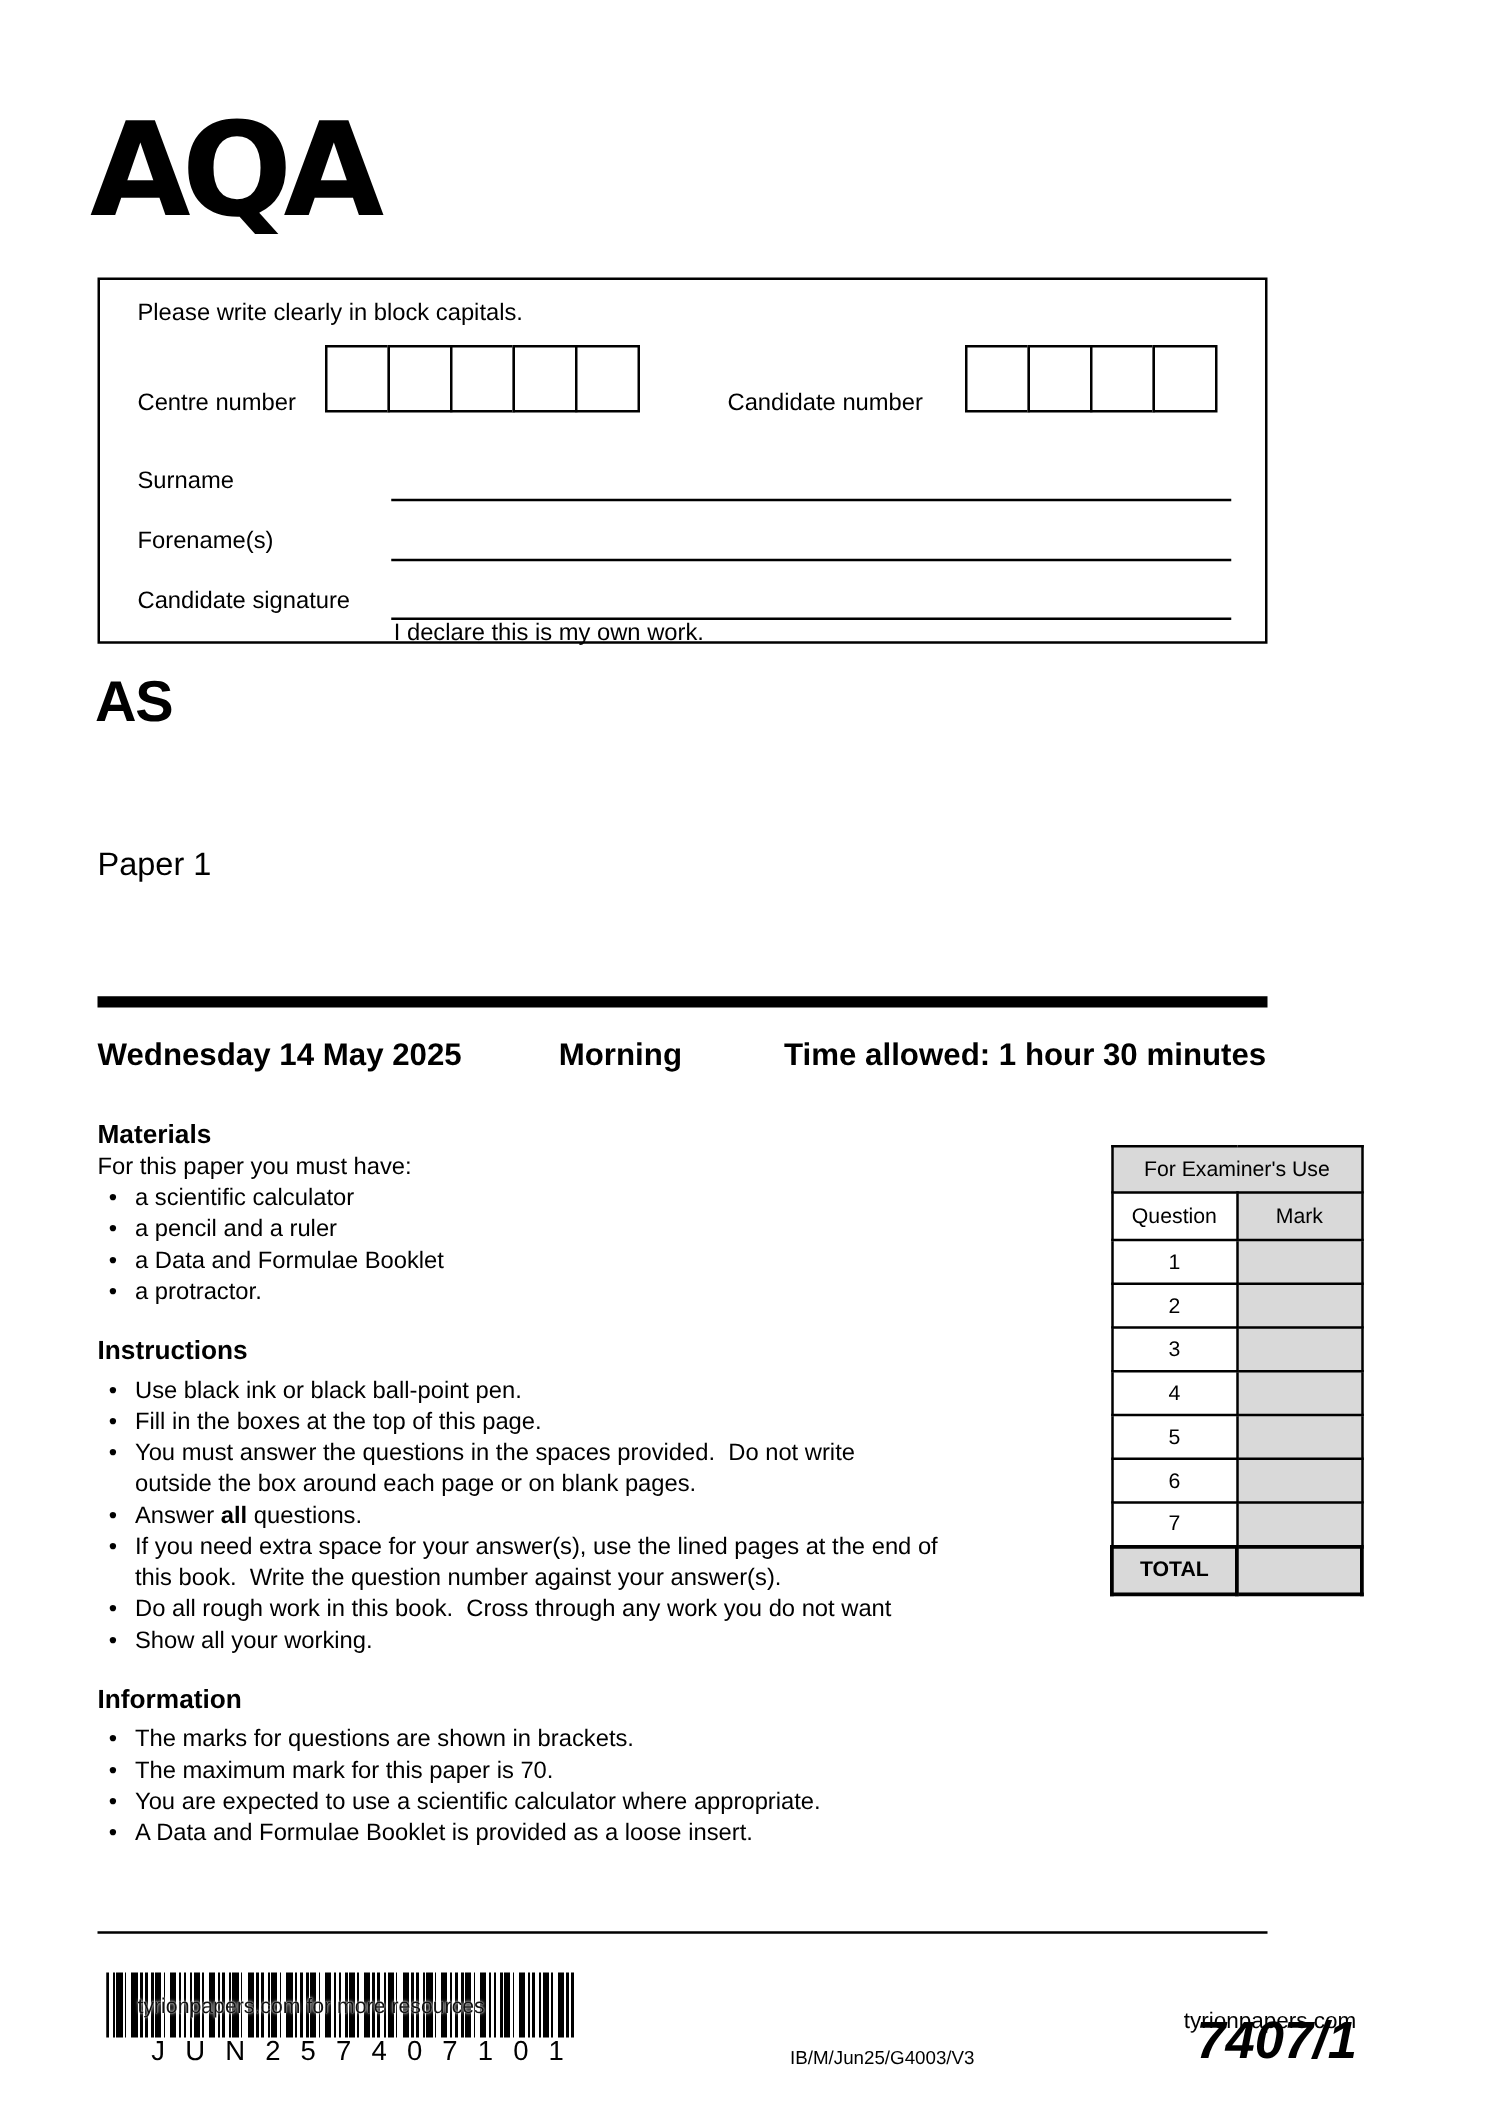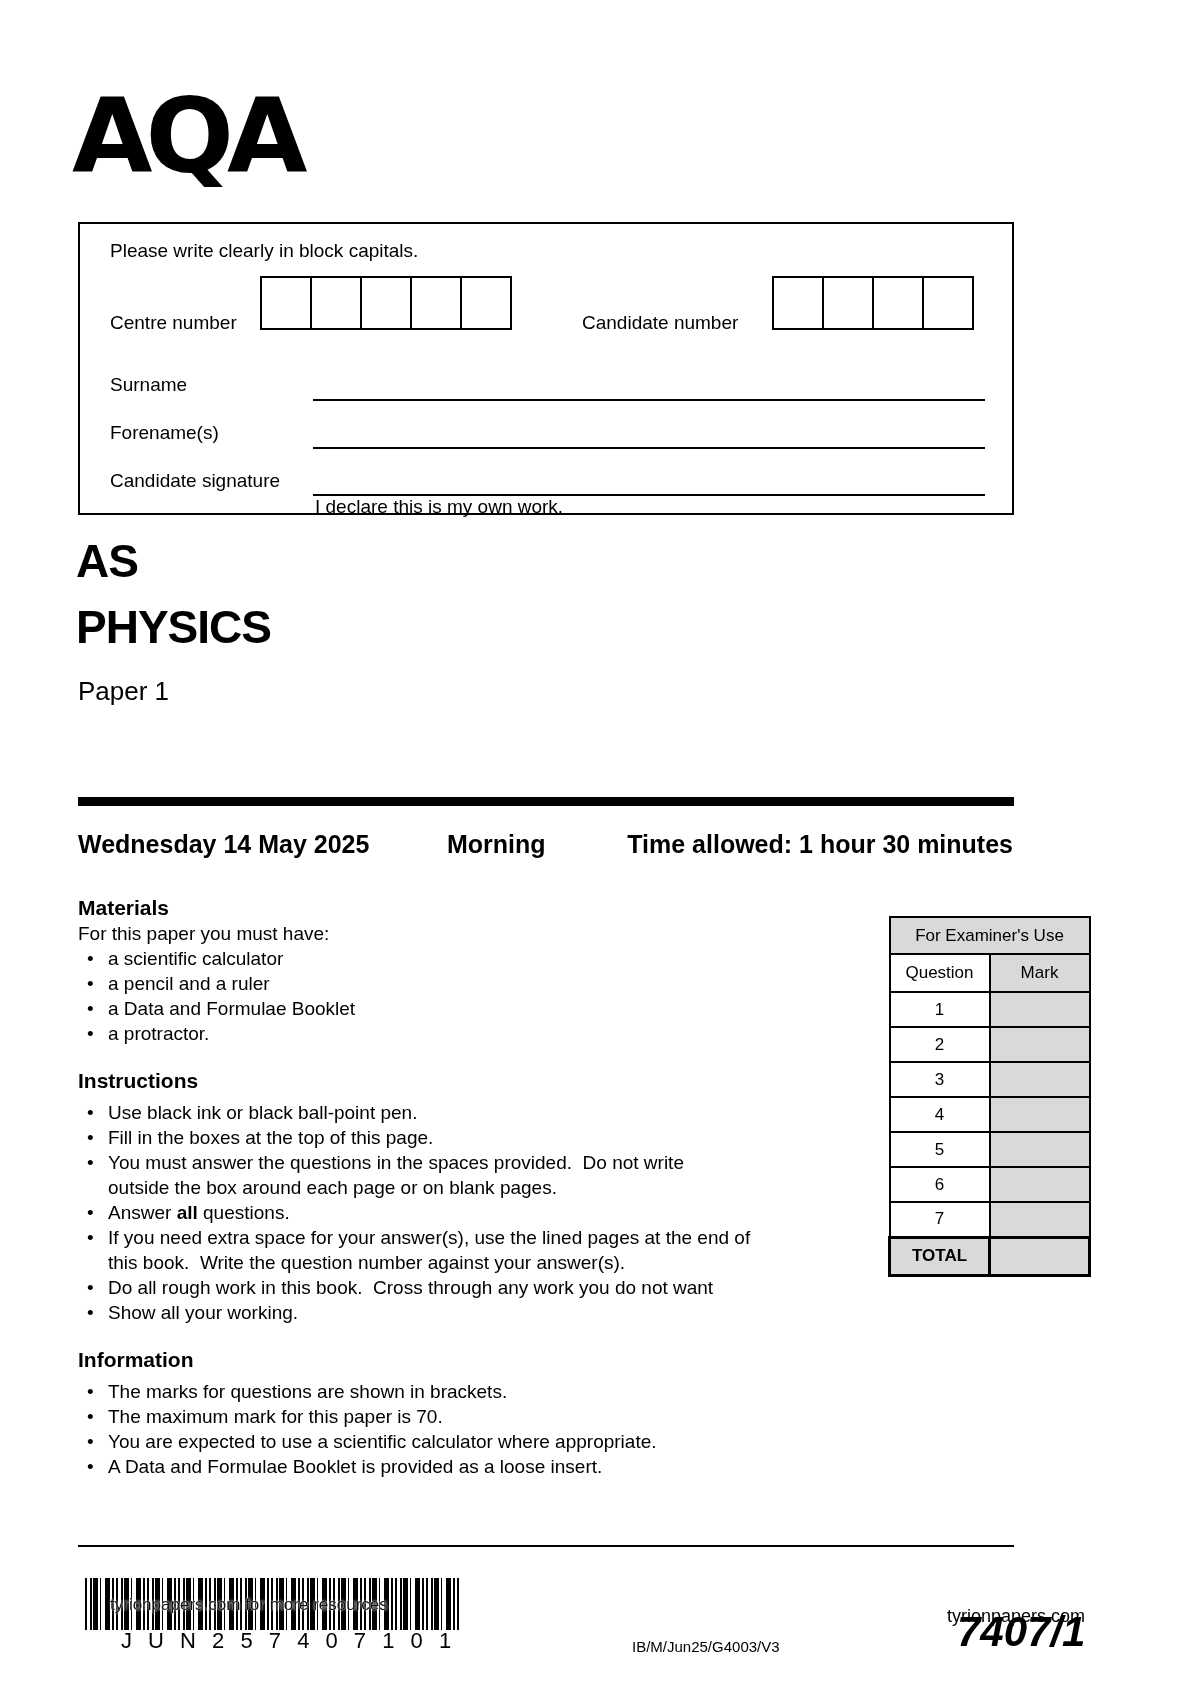--- a/index.html
+++ b/index.html
@@ -102,21 +102,20 @@
 
     <div class="row-label" style="left:30px; top:198px;">Forename(s)</div>
     <div class="wline" style="left:233px; top:223px; width:672px;"></div>
 
     <div class="row-label" style="left:30px; top:246px;">Candidate signature</div>
     <div class="wline" style="left:233px; top:270px; width:672px;"></div>
     <div class="declare">I declare this is my own work.</div>
   </div>
 
   <div class="t-as">AS</div>
-  <div class="t-subject">PHYSICS</div>
   <div class="t-paper">Paper 1</div>
 
   <div class="thick-rule"></div>
 
   <div class="session s-date">Wednesday 14 May 2025</div>
   <div class="session s-morning">Morning</div>
   <div class="session s-time" style="position:absolute;">Time allowed: 1 hour 30 minutes</div>
 
   <div class="sections">
     <div class="sec-h">Materials</div>

